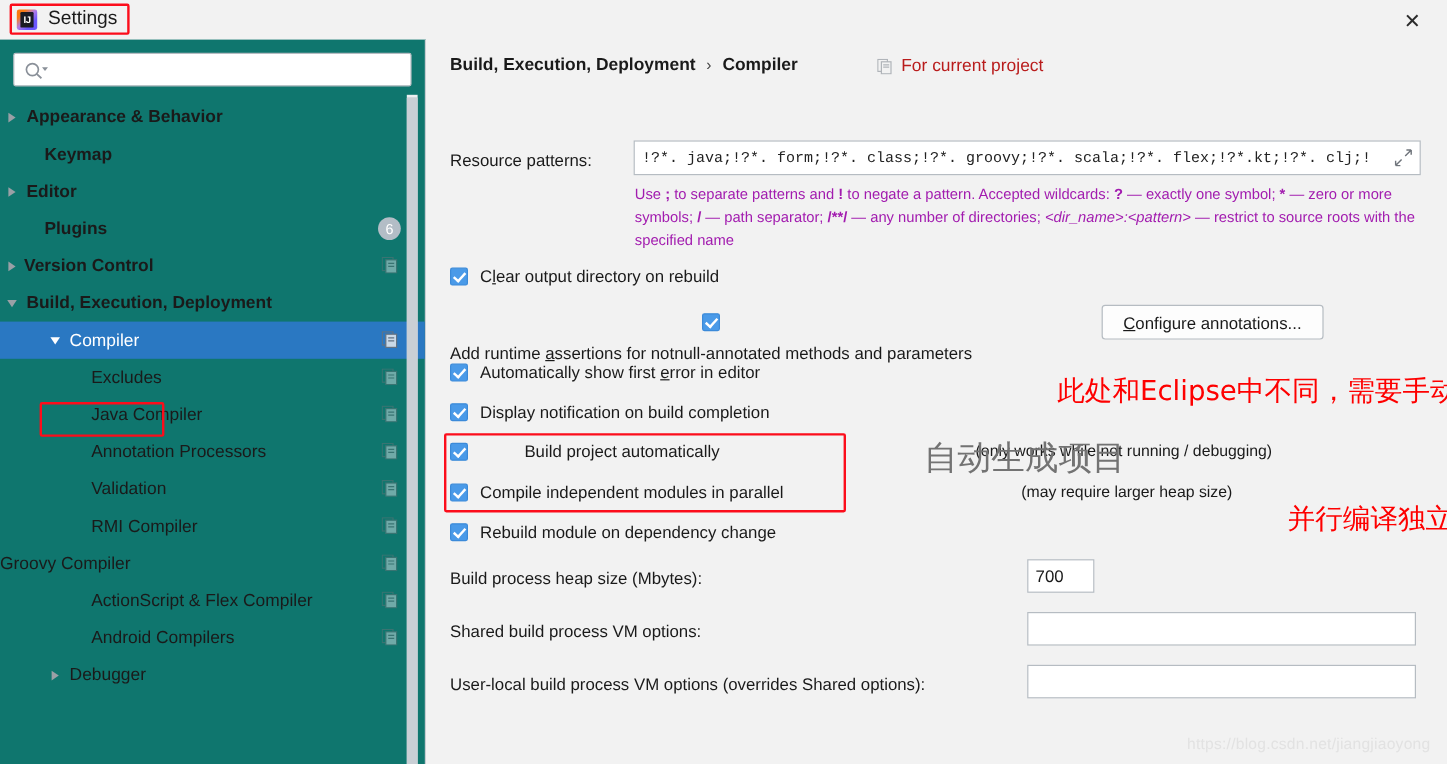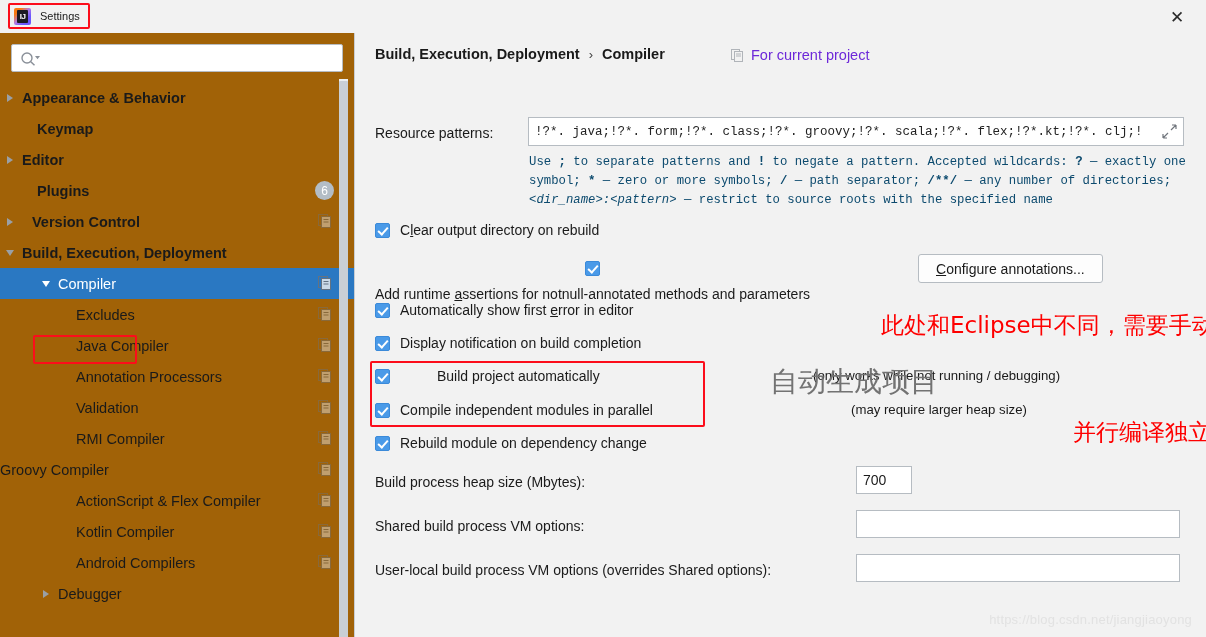--- a/index.html
+++ b/index.html
@@ -30,32 +30,32 @@
   #ij-logo::after {
     content: ""; position: absolute; left: 3px; top: 2px;
     width: 11px; height: 13px; background: #1b1b24; border-radius: 1px;
   }
   #ij-logo .ij-text {
     position: absolute; left: 0; top: 0; width: 17px; height: 17px;
     display: flex; align-items: center; justify-content: center;
     color: #fff; font-size: 8px; font-weight: bold; z-index: 2;
     letter-spacing: -0.5px; font-family: "Liberation Sans", sans-serif;
   }
-  #title-text { font-size: 11px; color: #1a1a1a; }
+  #title-text { font-size: 16px; color: #1a1a1a; }
   #close-btn {
     position: absolute; right: 16px; top: 5px;
     width: 26px; height: 24px; cursor: default;
     display: flex; align-items: center; justify-content: center;
     color: #2b2b2b; font-size: 17px; line-height: 1;
   }
 
   
   #sidebar {
     position: absolute; left: 0; top: 33px; width: 355px; height: 604px;
-    background: #a16207; border-right: 1px solid #c8cdd2;
+    background: #0f766e; border-right: 1px solid #c8cdd2;
   }
   #search-wrap { padding: 11px 11px 0 11px; }
   #search-box {
     position: relative; height: 28px; background: #fff;
     border: 1px solid #b6bcc2; border-radius: 2px;
   }
   #search-icon {
     position: absolute; left: 8px; top: 5px; width: 20px; height: 18px;
   }
   #search-input {
@@ -118,41 +118,41 @@
   #breadcrumb {
     position: absolute; left: 19px; top: 13px;
     display: flex; align-items: baseline; gap: 9px;
     font-size: 14.5px; color: #1a1a1a;
   }
   #breadcrumb .crumb { font-weight: bold; }
   #breadcrumb .sep { color: #444; font-weight: normal; font-size: 13px; }
   #for-project {
     position: absolute; left: 375px; top: 14px;
     display: flex; align-items: center; gap: 7px;
-    font-size: 14.5px; color: #6d28d9;
+    font-size: 14.5px; color: #b91c1c;
   }
 
   .field-label {
     position: absolute; font-size: 14px; color: #1a1a1a; white-space: nowrap;
   }
   #res-label { left: 19px; top: 92px; }
   #res-input-box {
     position: absolute; left: 172px; top: 84px; width: 656px; height: 29px;
     background: #fff; border: 1px solid #b6bcc2;
   }
   #res-input {
     position: absolute; left: 6px; top: 0; width: 605px; height: 27px;
     border: none; outline: none; background: transparent;
     font-family: "Liberation Mono", monospace; font-size: 12.5px; color: #222;
   }
   #expand-icon { position: absolute; right: 6px; top: 6px; width: 15px; height: 15px; }
 
   #hint {
     position: absolute; left: 173px; top: 120px; width: 665px;
-    font-size: 12.3px; color: #0c4a6e; line-height: 1.55; font-family: Liberation Mono, monospace;
+    font-size: 12.3px; color: #a21caf; line-height: 1.55;
   }
   #hint b { font-weight: bold; }
   #hint i { font-style: italic; }
 
   .cb-row {
     position: absolute; left: 19px; display: flex; align-items: center; gap: 10px;
     font-size: 14px; color: #1a1a1a; white-space: nowrap; cursor: default;
   }
   .cbox {
     width: 15px; height: 15px; border-radius: 2px; background: #4a9ae8;
@@ -256,21 +256,21 @@
         <div class="tree-row bold">
           <span class="arrow" style="left:7px;"></span>
           <span class="row-label" style="margin-left:22px;">Editor</span>
         </div>
         <div class="tree-row bold">
           <span class="row-label" style="margin-left:37px;">Plugins</span>
           <span class="badge">6</span>
         </div>
         <div class="tree-row bold">
           <span class="arrow" style="left:7px;"></span>
-          <span class="row-label" style="margin-left:32px;">Version Control</span>
+          <span class="row-label" style="margin-left:20px;">Version Control</span>
           <svg class="copy-icon" viewBox="0 0 14 14">
             <rect x="0.5" y="0.5" width="9" height="11" fill="none" stroke="#6d7278" stroke-width="1"></rect>
             <rect x="3.5" y="2.5" width="9" height="11" fill="#e6eaee" stroke="#6d7278" stroke-width="1"></rect>
             <line x1="5.5" y1="5.5" x2="10.5" y2="5.5" stroke="#6d7278" stroke-width="1"></line>
             <line x1="5.5" y1="8" x2="10.5" y2="8" stroke="#6d7278" stroke-width="1"></line>
           </svg>
         </div>
         <div class="tree-row bold">
           <span class="arrow down" style="left:6px;"></span>
           <span class="row-label" style="margin-left:22px;">Build, Execution, Deployment</span>
@@ -334,29 +334,20 @@
           <span class="row-label" style="">Groovy Compiler</span>
           <svg class="copy-icon" viewBox="0 0 14 14">
             <rect x="0.5" y="0.5" width="9" height="11" fill="none" stroke="#6d7278" stroke-width="1"></rect>
             <rect x="3.5" y="2.5" width="9" height="11" fill="#e6eaee" stroke="#6d7278" stroke-width="1"></rect>
             <line x1="5.5" y1="5.5" x2="10.5" y2="5.5" stroke="#6d7278" stroke-width="1"></line>
             <line x1="5.5" y1="8" x2="10.5" y2="8" stroke="#6d7278" stroke-width="1"></line>
           </svg>
         </div>
         <div class="tree-row">
           <span class="row-label" style="margin-left:76px;">ActionScript &amp; Flex Compiler</span>
-          <svg class="copy-icon" viewBox="0 0 14 14">
-            <rect x="0.5" y="0.5" width="9" height="11" fill="none" stroke="#6d7278" stroke-width="1"></rect>
-            <rect x="3.5" y="2.5" width="9" height="11" fill="#e6eaee" stroke="#6d7278" stroke-width="1"></rect>
-            <line x1="5.5" y1="5.5" x2="10.5" y2="5.5" stroke="#6d7278" stroke-width="1"></line>
-            <line x1="5.5" y1="8" x2="10.5" y2="8" stroke="#6d7278" stroke-width="1"></line>
-          </svg>
-        </div>
-        <div class="tree-row">
-          <span class="row-label" style="margin-left:76px;">Kotlin Compiler</span>
           <svg class="copy-icon" viewBox="0 0 14 14">
             <rect x="0.5" y="0.5" width="9" height="11" fill="none" stroke="#6d7278" stroke-width="1"></rect>
             <rect x="3.5" y="2.5" width="9" height="11" fill="#e6eaee" stroke="#6d7278" stroke-width="1"></rect>
             <line x1="5.5" y1="5.5" x2="10.5" y2="5.5" stroke="#6d7278" stroke-width="1"></line>
             <line x1="5.5" y1="8" x2="10.5" y2="8" stroke="#6d7278" stroke-width="1"></line>
           </svg>
         </div>
         <div class="tree-row">
           <span class="row-label" style="margin-left:76px;">Android Compilers</span>
           <svg class="copy-icon" viewBox="0 0 14 14">

